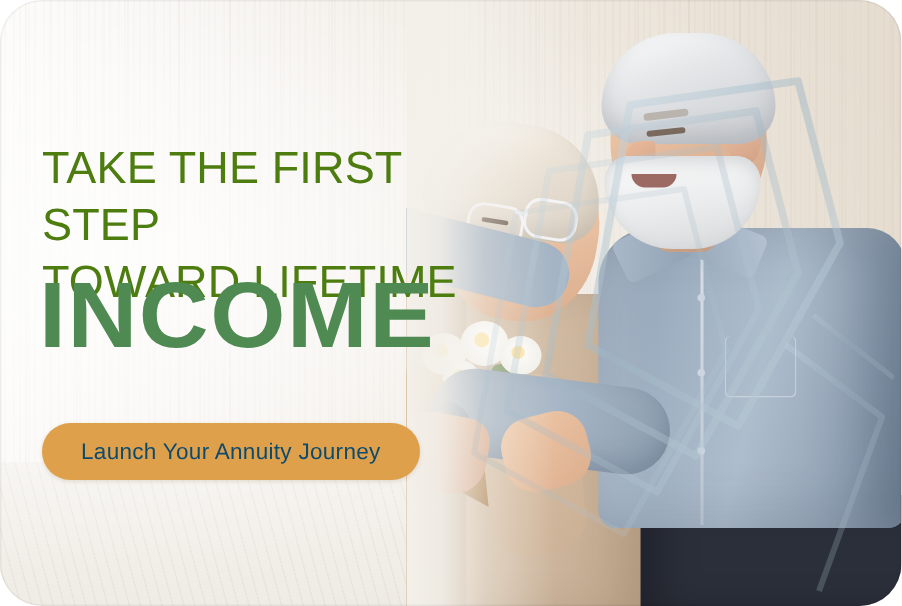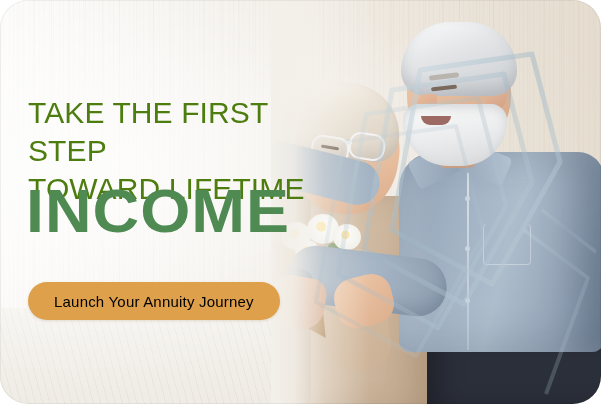--- a/index.html
+++ b/index.html
@@ -177,21 +177,21 @@
     font-size:30px;line-height:38px;font-weight:400;color:#4d7c0f;
     letter-spacing:.1px;white-space:pre-line;}
 
   .income{position:absolute;top:180px;left:-2px;
     font-size:62px;line-height:62px;font-weight:700;color:#4E8A52;
     letter-spacing:1px;transform:scaleX(1.04);transform-origin:left center;}
 
   .cta{position:absolute;top:282px;left:0;height:38px;
     display:flex;align-items:center;justify-content:center;
     padding:0 26px;border:none;border-radius:20px;
-    background:#dfa04c;color:#000000;
+    background:#dfa04c;color:#0c4a6e;
     font-family:"Liberation Sans","DejaVu Sans",sans-serif;
     font-size:15px;letter-spacing:.2px;cursor:pointer;
     box-shadow:0 1px 3px rgba(120,80,20,.16);}
 
   .frame{position:absolute;inset:0;border-radius:28px;pointer-events:none;
          box-shadow:inset 0 0 0 1px rgba(0,0,0,.05);}
 </style>
 </head>
 <body>
 

